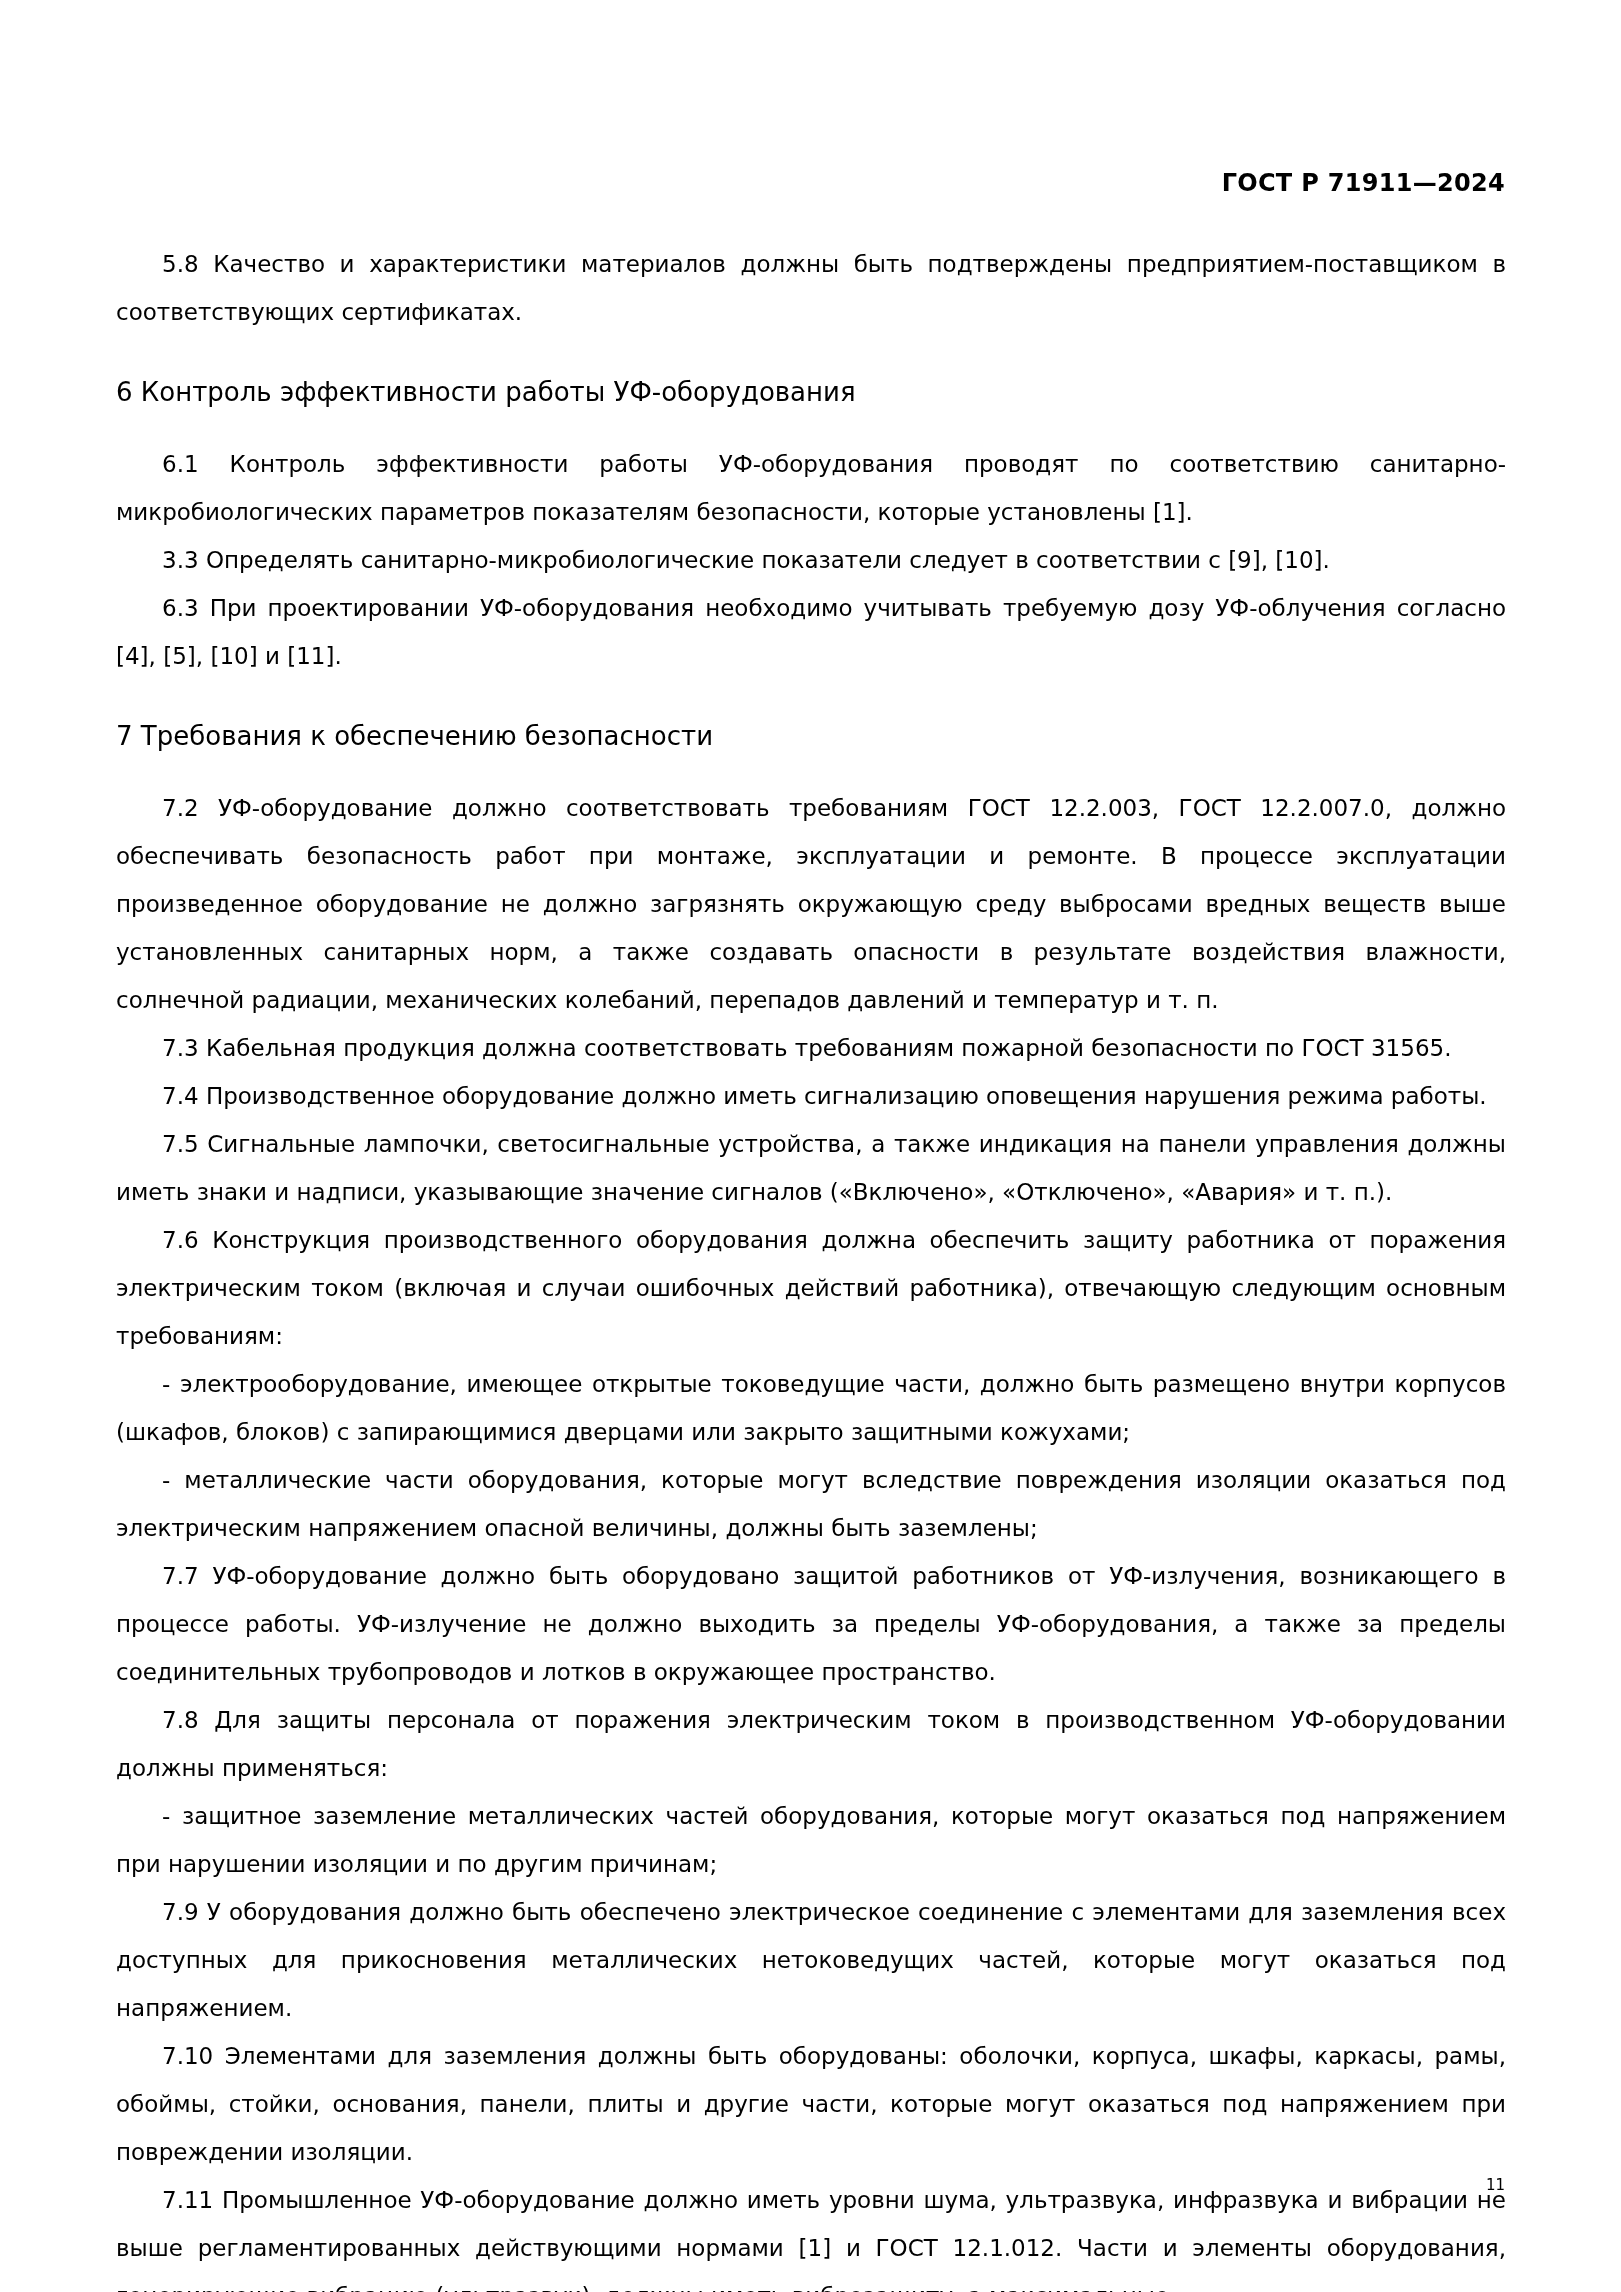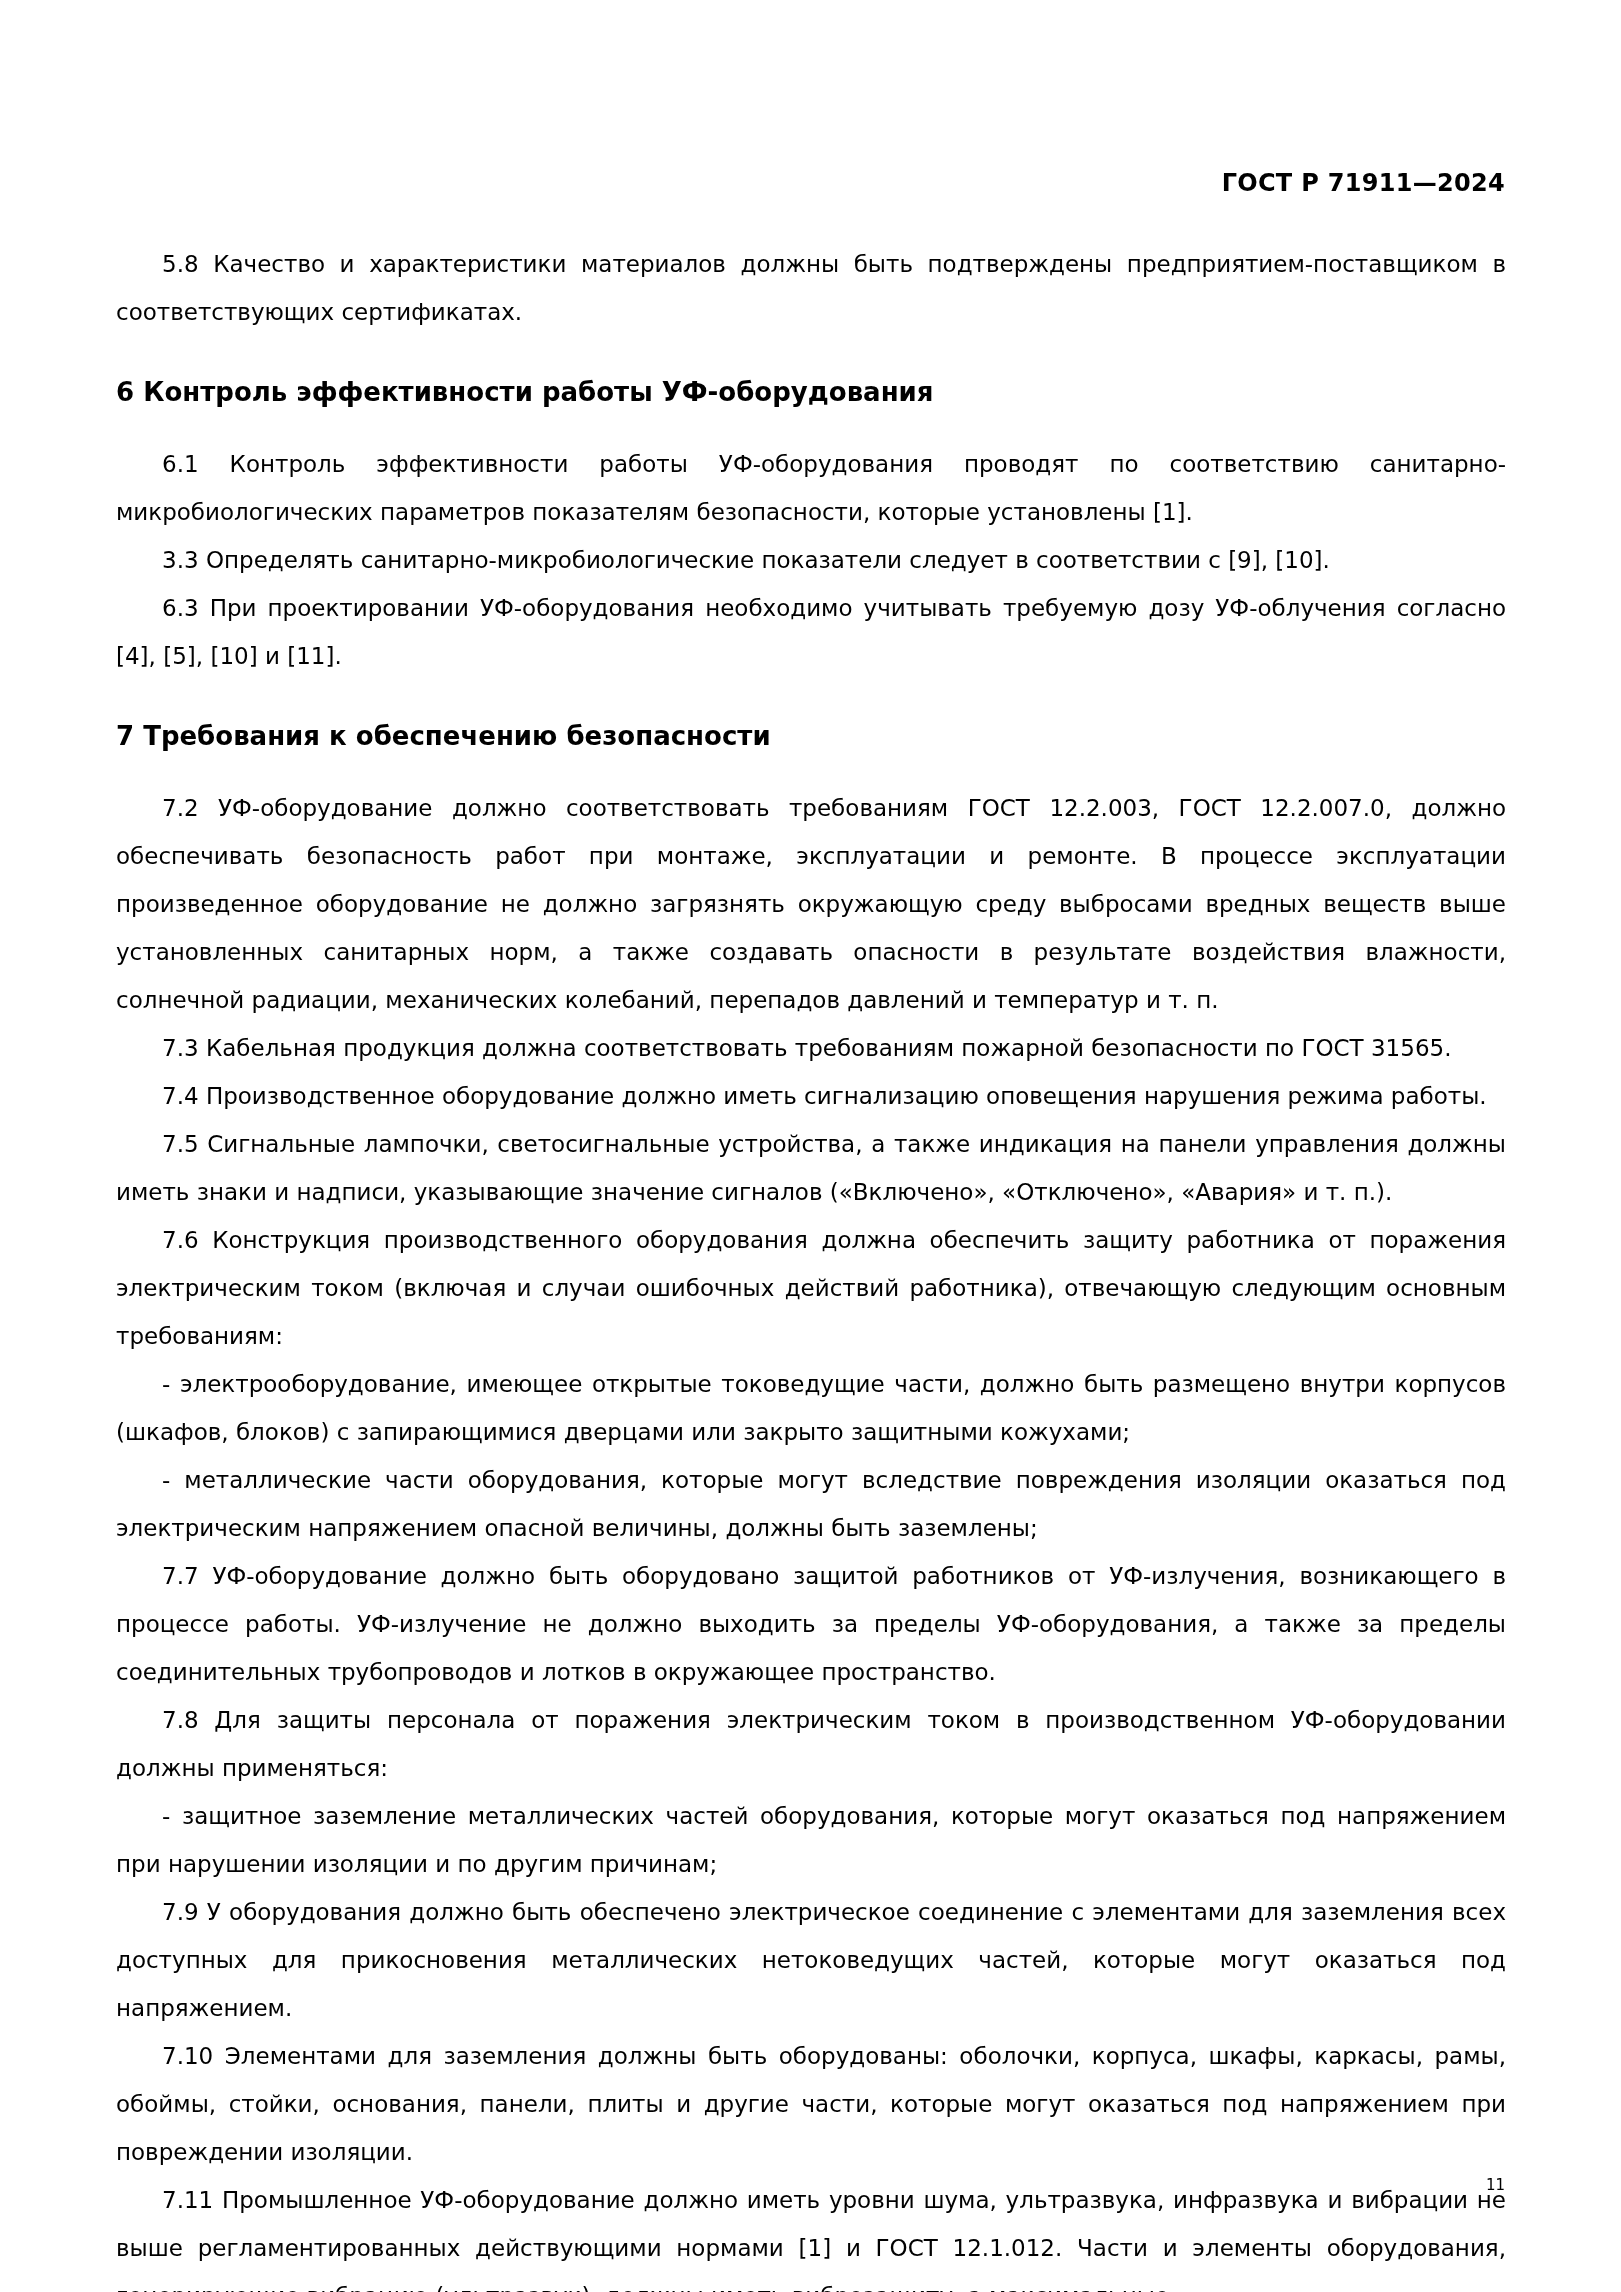--- a/index.html
+++ b/index.html
@@ -42,21 +42,21 @@
     text-align: justify;
     text-justify: inter-word;
     hyphens: none;
   }
   p.ind {
     text-indent: 46px;
   }
   h2 {
     margin: 0;
     font-size: 26px;
-    font-weight: bold;
+    font-weight: normal;
     line-height: 37px;
     text-align: left;
   }
   .gap-head-top { height: 38px; }
   .gap-head-bot { height: 29px; }
   .footer-page {
     position: absolute;
     right: 116px;
     bottom: 116px;
     font-size: 15px;

